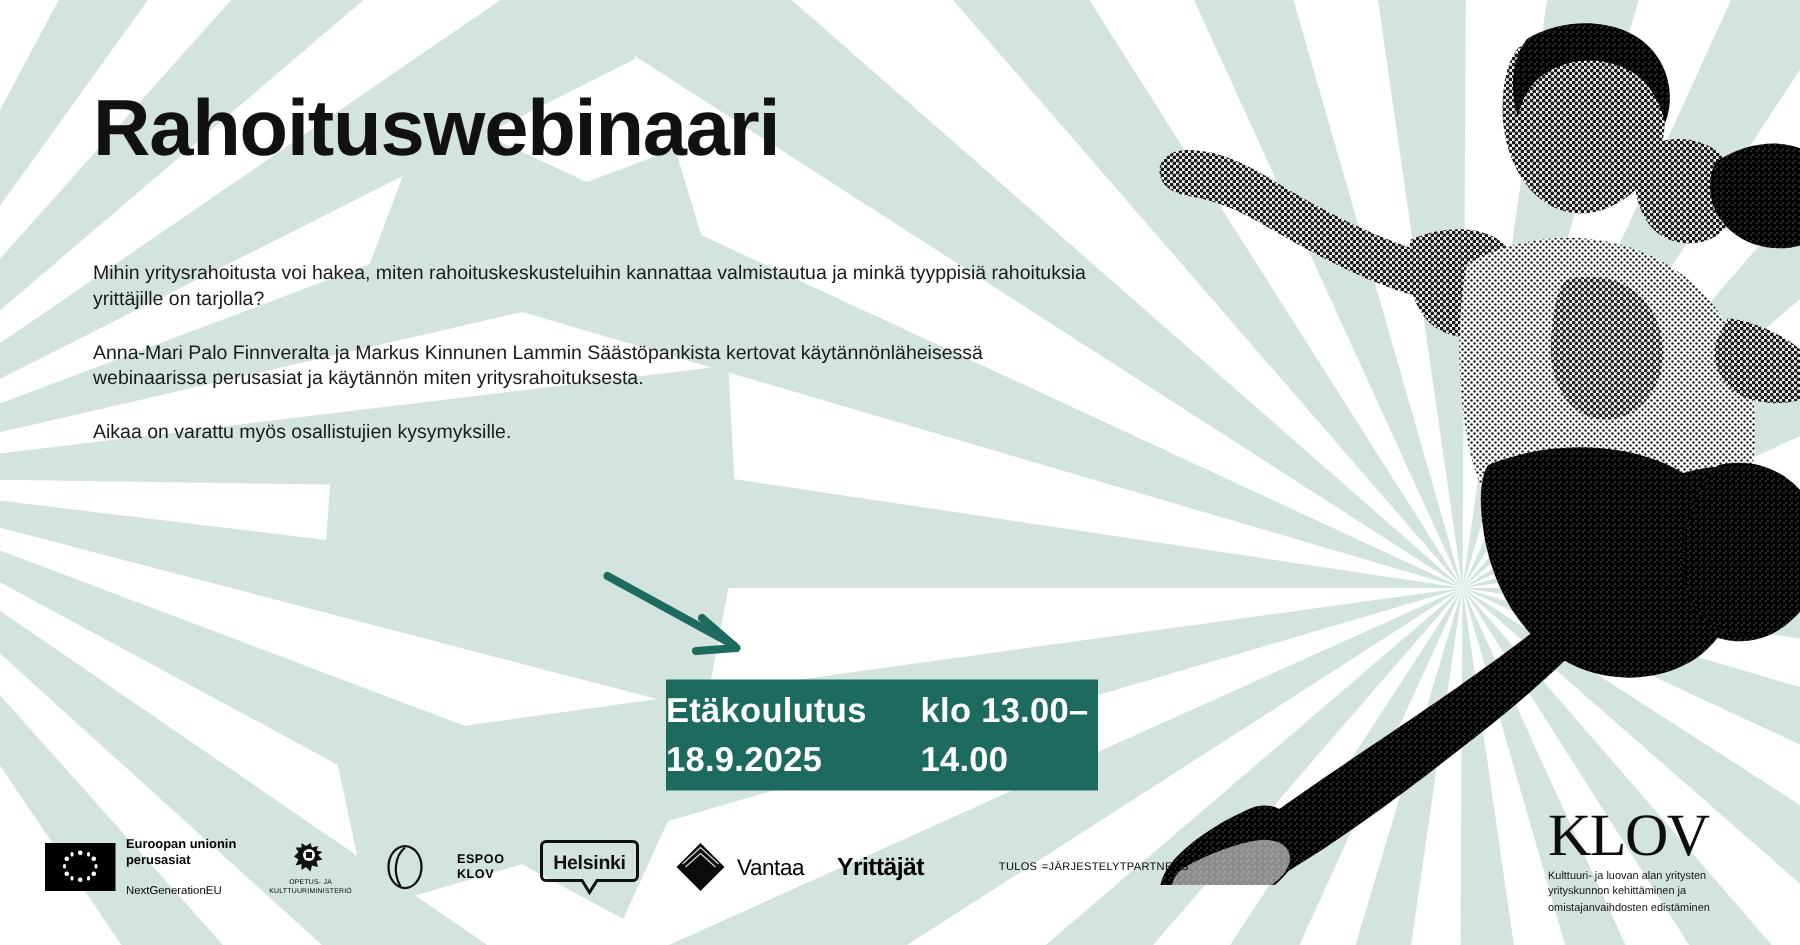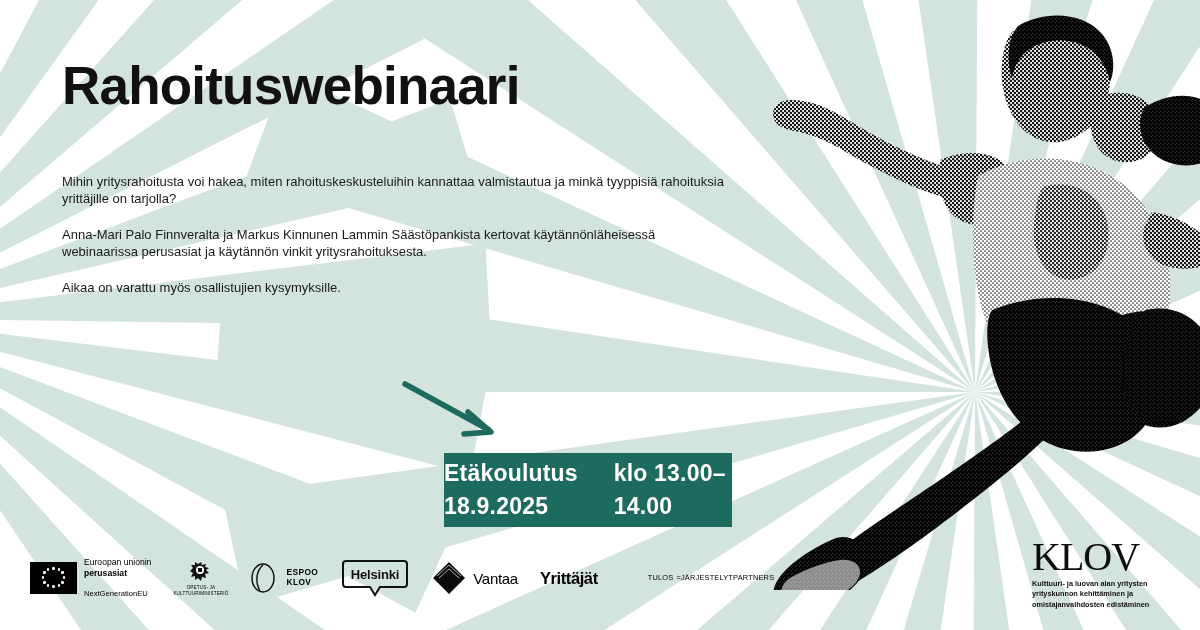--- a/index.html
+++ b/index.html
@@ -108,30 +108,30 @@
   .eu-logo { display: flex; align-items: center; gap: 7px; }
   .eu-flag {
     width: 47px; height: 32px; background: #000000;
     position: relative; flex: none;
   }
   .eu-star {
     position: absolute; width: 2.6px; height: 2.6px;
     background: #ffffff; border-radius: 50%;
   }
   .eu-text { line-height: 1.18; }
-  .eu-text .eu-l1 { font-size: 8.6px; font-weight: normal; color: #000; display:block; }
+  .eu-text .eu-l1 { font-size: 8.6px; font-weight: bold; color: #000; display:block; }
   .eu-text .eu-l2 { font-size: 8.6px; font-weight: bold; color: #000; display:block; }
   .eu-text .eu-l3 { font-size: 7.6px; color: #000; display:block; margin-top: 12px; }
 
   
   .okm-logo { text-align: center; }
   .okm-text { font-size: 4.6px; letter-spacing: .15px; color:#000; line-height:1.25; margin-top:1px; }
 
   
-  .espoo-logo { display: flex; align-items: center; gap: 10px; }
+  .espoo-logo { display: flex; align-items: center; gap: 22px; }
   .espoo-text { font-size: 8.4px; font-weight: bold; line-height: 1.18; color: #000; letter-spacing: .4px; }
 
   
   .helsinki-logo { position: relative; }
   .helsinki-text { font-size: 13px; font-weight: bold; color: #000; letter-spacing: -0.2px; }
 
   
   .vantaa-logo { display: flex; align-items: center; gap: 7px; }
   .vantaa-text { font-size: 15px; font-weight: normal; color: #000; letter-spacing: -0.3px; }
 
@@ -157,21 +157,21 @@
     color: #0d0d0d;
     line-height: 0.95;
     font-family: "Liberation Serif", serif;
     font-stretch: condensed;
   }
   #klov-tagline {
     font-size: 7.3px;
     color: #111111;
     line-height: 1.42;
     margin-top: 3px;
-    font-weight: bold;
+    font-weight: normal;
   }
 </style>
 </head>
 <body>
 
 <div id="poster">
 
   <svg id="rays-layer" viewBox="0 0 1200 630" preserveAspectRatio="none">
     <defs>
       <g id="ray-fan">
@@ -288,21 +288,21 @@
              C 222,552 210,544 196,548 Z" fill="url(#halftone-dark)"></path>
     <path d="M 150,588 C 164,580 184,572 200,570 C 212,569 220,574 220,582
              C 220,592 208,602 190,610 C 172,618 154,620 146,614
              C 138,607 140,594 150,588 Z" fill="#ffffff" opacity="0.55"></path>
   </svg>
 
   <h1 id="headline">Rahoituswebinaari</h1>
 
   <div id="body-copy">
     <p>Mihin yritysrahoitusta voi hakea, miten rahoituskeskusteluihin kannattaa valmistautua ja minkä tyyppisiä rahoituksia yrittäjille on tarjolla?</p>
-    <p>Anna-Mari Palo Finnveralta ja Markus Kinnunen Lammin Säästöpankista kertovat käytännönläheisessä webinaarissa perusasiat ja käytännön vinkit yritysrahoituksesta.</p>
+    <p>Anna-Mari Palo Finnveralta ja Markus Kinnunen Lammin Säästöpankista kertovat käytännönläheisessä webinaarissa perusasiat ja käytännön miten yritysrahoituksesta.</p>
     <p>Aikaa on varattu myös osallistujien kysymyksille.</p>
   </div>
 
   <svg id="arrow-svg" viewBox="0 0 110 72">
     <g stroke="#1d6b5e" fill="none" stroke-width="5.5" stroke-linecap="round" stroke-linejoin="round">
       <line x1="9" y1="12" x2="93" y2="58"></line>
       <polyline points="72,40 95,60 68,62"></polyline>
     </g>
   </svg>
 

